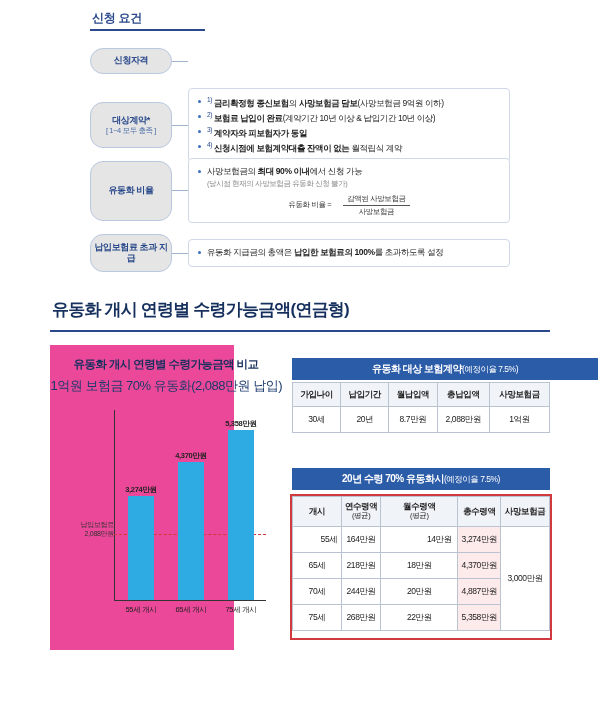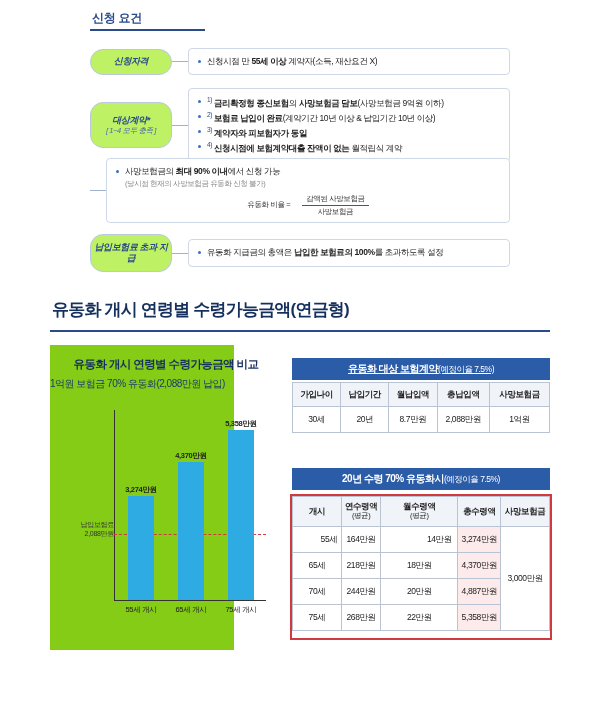--- a/index.html
+++ b/index.html
@@ -23,26 +23,25 @@
   .sec1-underline {
     position:absolute; left:90px; top:29px; width:115px; height:2px;
     background:#2b4a8b;
   }
 
   .row { position:absolute; left:90px; display:flex; align-items:center; }
 
   .lbl {
     width:82px; min-height:26px;
     border:1px solid #b9c7df; border-radius:13px;
-    background:#bef264; color:#2b4a8b;
+    background:#e5e5e5; color:#2b4a8b;
     font-size:9px; font-weight:bold; text-align:center;
     display:flex; flex-direction:column; align-items:center; justify-content:center;
     line-height:1.25; letter-spacing:-0.4px;
     flex:none;
-    font-style:italic;
   }
   .lbl small { font-weight:normal; font-size:7.5px; color:#4a6ba5; }
 
   .connector { width:16px; height:1px; background:#9fb3d1; flex:none; }
 
   .box {
     border:1px solid #cfd8e6; border-radius:4px;
     background:#ffffff;
     padding:6px 9px;
     font-size:8.5px; line-height:1.55;
@@ -73,29 +72,29 @@
     letter-spacing:-0.8px;
   }
   .main-underline {
     position:absolute; left:50px; top:330px; width:500px; height:2px;
     background:#2b4a8b;
   }
 
   
   .chart-panel {
     position:absolute; left:50px; top:345px; width:184px; height:305px;
-    background:#84cc16;
+    background:#ec4899;
   }
   .chart-title {
     position:absolute; left:0; top:12px; width:232px; text-align:center;
     font-size:11.5px; font-weight:bold; color:#16305e; letter-spacing:-0.6px;
   }
   .chart-sub {
-    position:absolute; left:0; top:32px; width:232px; text-align:left;
-    font-size:10px; color:#1b3a6b; letter-spacing:-0.5px;
+    position:absolute; left:0; top:32px; width:232px; text-align:right;
+    font-size:13px; color:#1b3a6b; letter-spacing:-0.5px;
   }
   .plot { position:absolute; left:0; top:55px; width:232px; height:250px; }
   .axis-y { position:absolute; left:64px; top:10px; width:1px; height:190px; background:#333; }
   .axis-x { position:absolute; left:64px; top:200px; width:152px; height:1px; background:#333; }
 
   .bar { position:absolute; bottom:50px; width:26px; background:#2eabe2; }
   .bar-val {
     position:absolute; width:60px; text-align:center;
     font-size:7.5px; color:#222; font-weight:bold; letter-spacing:-0.3px;
   }
@@ -138,44 +137,42 @@
 
 <div class="sec1">
   <div class="sec1-title">신청 요건</div>
   <div class="sec1-underline"></div>
 
   <div class="row" style="top:48px; width:420px;">
     <div class="lbl">
       <span>신청자격</span>
     </div>
     <div class="connector"></div>
-    <div class="box">
-      <ul>
-          <li>신청시점 만 <b>55세 이상</b> 계약자(소득, 재산요건 X)</li>
-        </ul>
-    </div>
   </div>
 
   <div class="row" style="top:88px; width:420px;">
     <div class="lbl" style="min-height:46px;">
       <span>대상계약*</span>
       <small>[ 1~4 모두 충족 ]</small>
     </div>
     <div class="connector"></div>
     <div class="box">
       <ul>
         <li><span class="sup">1)</span> <b>금리확정형 종신보험</b>의 <b>사망보험금 담보</b>(사망보험금 9억원 이하)</li>
         <li><span class="sup">2)</span> <b>보험료 납입이 완료</b>(계약기간 10년 이상 &amp; 납입기간 10년 이상)</li>
         <li><span class="sup">3)</span> <b>계약자와 피보험자가 동일</b></li>
         <li><span class="sup">4)</span> <b>신청시점에 보험계약대출 잔액이 없는</b> 월적립식 계약</li>
       </ul>
     </div>
   </div>
 
   <div class="row" style="top:158px; width:420px;">
+    <div class="lbl" style="min-height:60px;">
+      <span>유동화 비율</span>
+    </div>
     <div class="connector"></div>
     <div class="box">
       <ul>
           <li>사망보험금의 <b>최대 90% 이내</b>에서 신청 가능</li>
         </ul>
       <div class="muted" style="padding-left:9px;">(당시점 현재의 사망보험금 유동화 신청 불가)</div>
       <div class="frac-wrap">
         <span>유동화 비율 =</span>
         <span class="frac">
           <span class="num">감액된 사망보험금</span>
@@ -220,21 +217,21 @@
     <div class="bar-val" id="val0" style="left: 61px; top: 85.3233px;">3,274만원</div>
     <div class="bar-val" id="val1" style="left: 111px; top: 50.6167px;">4,370만원</div>
     <div class="bar-val" id="val2" style="left: 161px; top: 19.33px;">5,358만원</div>
 
     <div class="bar-cat" id="cat0" style="left: 67px;">55세 개시</div>
     <div class="bar-cat" id="cat1" style="left: 117px;">65세 개시</div>
     <div class="bar-cat" id="cat2" style="left: 167px;">75세 개시</div>
   </div>
 </div>
 
-<div class="tbl-head" style="left:292px; top:358px; width:258px;text-decoration:underline;">
+<div class="tbl-head" style="left:292px; top:358px; width:306px;">
   <span>유동화 대상 보험계약</span><span class="pct">(예정이율 7.5%)</span>
 </div>
 <table class="grid" id="table1" style="left:292px; top:382px; width:258px;">
     <tbody>
       <tr>
         <th style="height:24px;">가입나이</th>
         <th style="height:24px;">납입기간</th>
         <th style="height:24px;">월납입액</th>
         <th style="height:24px;">총납입액</th>
         <th style="height:24px;">사망보험금</th>

